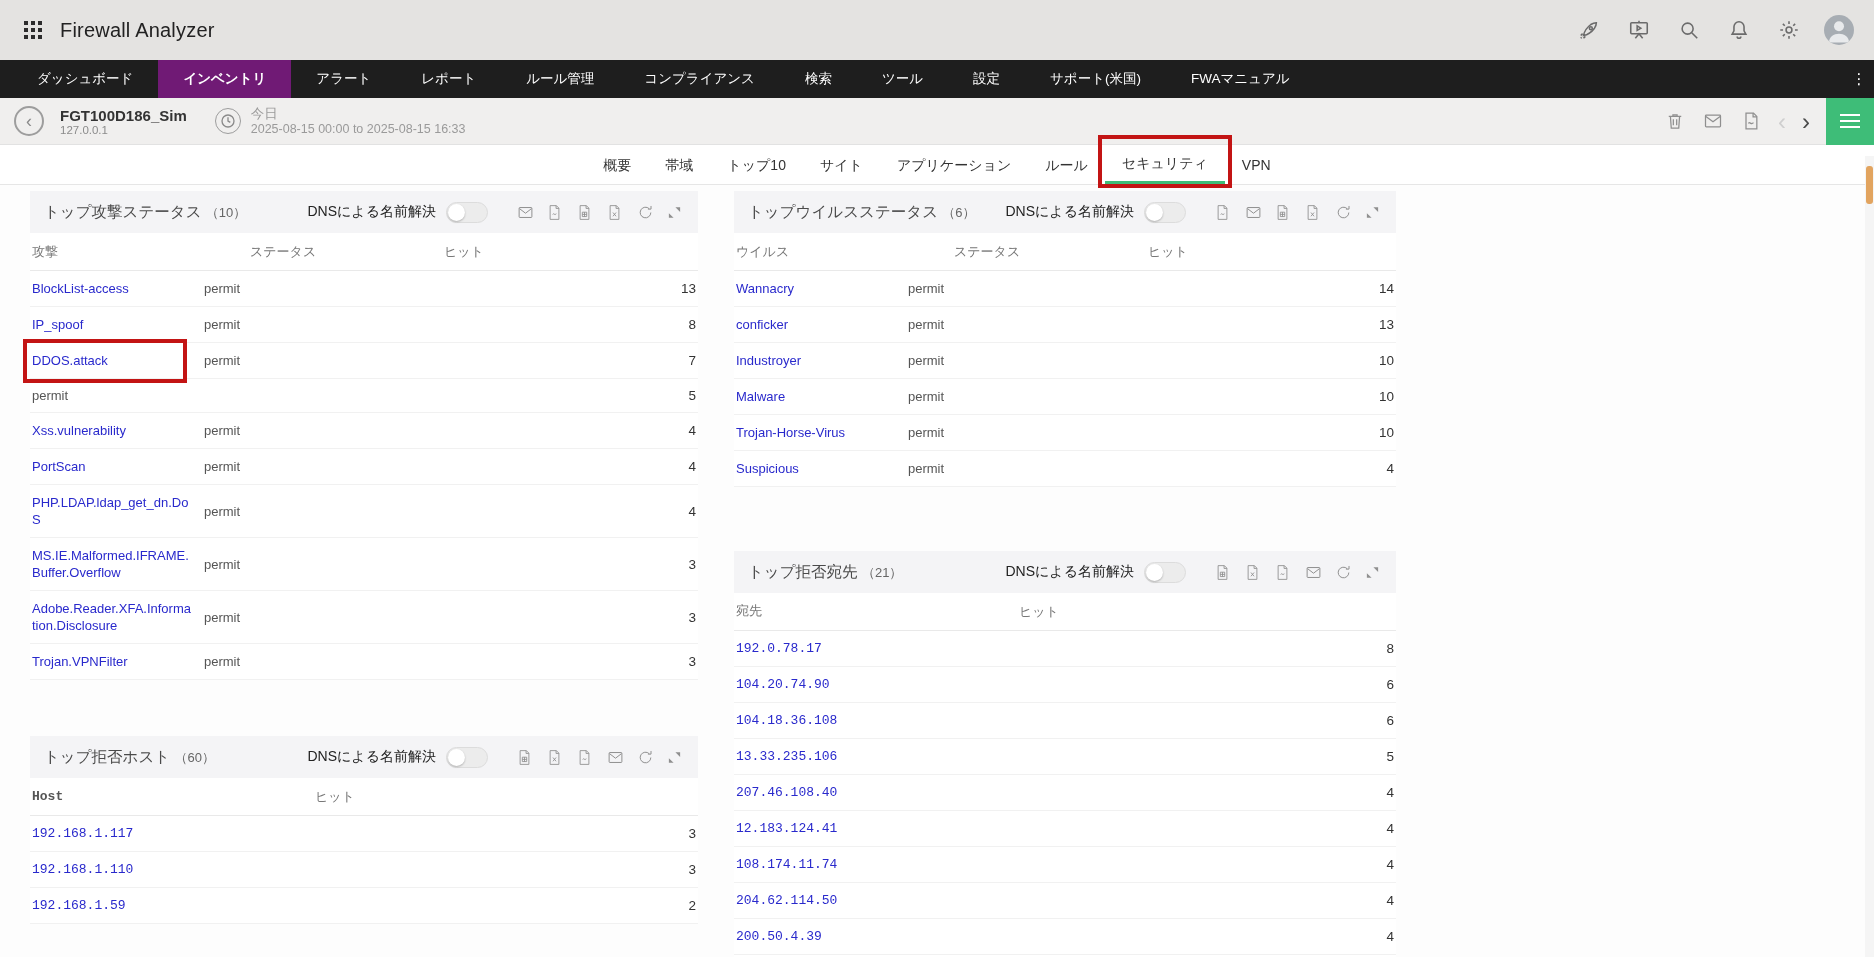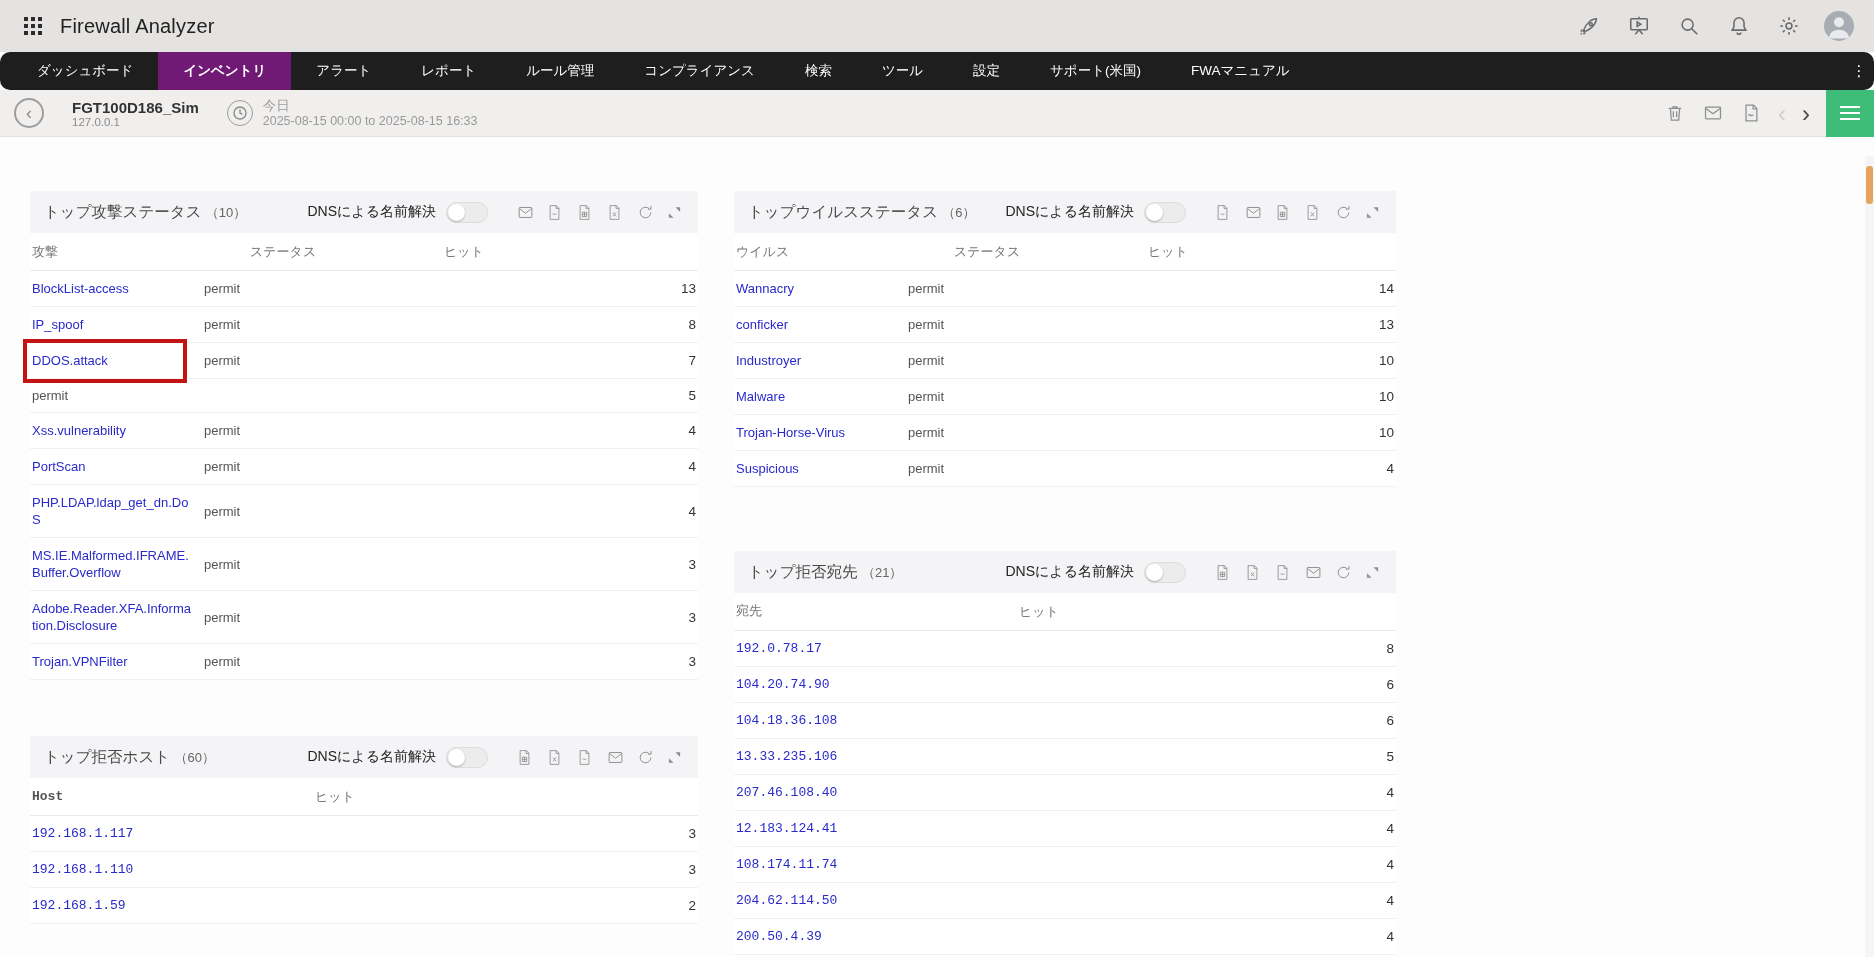--- a/index.html
+++ b/index.html
@@ -1,37 +1,37 @@
 <!DOCTYPE html>
 <html><head>
 <meta charset="utf-8">
 <style>
   * { box-sizing: border-box; margin: 0; padding: 0; }
   html,body { width:1874px; height:957px; overflow:hidden; background:#fff;
     font-family:"Liberation Sans","DejaVu Sans",sans-serif; }
   .stage { position:relative; width:1874px; height:957px; overflow:hidden; background:#fdfdfd; }
 
   
-  .topbar { height:52px; background:#e4e3e1; display:flex; align-items:center; padding:0 20px; }
+  .topbar { height:60px; background:#e4e3e1; display:flex; align-items:center; padding:0 20px; }
   .topbar .apptitle { font-size:20px; color:#222; margin-left:14px; letter-spacing:.2px; }
   .topbar .spacer { flex:1; }
   .tb-ic { display:inline-flex; align-items:center; justify-content:center; width:26px; height:26px; margin-left:24px; cursor:pointer; }
   .tb-ic svg { stroke:#6b6b6b; fill:none; stroke-width:1.7; }
   .avatar { width:30px; height:30px; border-radius:50%; background:#a7adb3; display:inline-flex; align-items:center; justify-content:center; margin-left:22px; overflow:hidden; }
 
   
-  .navbar { height:38px; background:#1e1e1e; display:flex; align-items:stretch; padding-left:12px; position:relative;border-radius:10px; }
+  .navbar { height:38px; background:#1e1e1e; display:flex; align-items:stretch; padding-left:12px; position:relative; }
   .nav-item { color:#fff; font-size:13.5px; line-height:38px; padding:0 25px; cursor:pointer; white-space:nowrap; }
   .nav-item.active { background:#701a75;font-weight:bold; }
   .nav-overflow { position:absolute; right:6px; top:0; color:#fff; line-height:38px; font-size:15px; letter-spacing:0; width:18px; text-align:center; cursor:pointer; }
 
   
   .devbar { height:47px; background:#f0efee; border-bottom:1px solid #e2e2e2; display:flex; align-items:center; padding-left:14px; position:relative; }
   .circ { width:30px; height:30px; border-radius:50%; border:2px solid #9d9d9d; color:#8a8a8a; display:inline-flex; align-items:center; justify-content:center; flex:none; cursor:pointer; }
-  .dev-meta { margin-left:28px; margin-right:28px; }
+  .dev-meta { margin-left:16px; margin-right:28px; }
   .dev-name { font-size:15px; font-weight:bold; color:#333; line-height:17px; }
   .dev-ip { font-size:11.5px; color:#8b8b8b; }
   .per-meta { margin-left:10px; }
   .per-label { font-size:13.5px; color:#9a9a9a; line-height:16px; }
   .per-range { font-size:12.5px; color:#9a9a9a; }
   .devbar .spacer { flex:1; }
   .gbtn { height:34px; border:none; border-radius:17px; background:#3ebd78; color:#fff; font-size:13.5px; padding:0 24px; margin-right:16px; cursor:pointer; font-family:inherit; }
   .hd-ic { display:inline-flex; width:20px; height:20px; margin:0 9px; cursor:pointer; }
   .hd-ic svg { stroke:#8f8f8f; fill:none; stroke-width:1.5; }
   .chev { font-size:24px; padding:0 8px; cursor:pointer; line-height:45px; }
@@ -195,20 +195,30 @@
     </span>
     <span class="chev dis">‹</span>
     <span class="chev en">›</span>
     <span class="burger">
         <i></i>
         <i></i>
         <i></i>
       </span>
   </div>
 
+  <div class="tabbar" id="tabbar">
+      <span class="tab">概要</span>
+      <span class="tab">帯域</span>
+      <span class="tab">トップ10</span>
+      <span class="tab">サイト</span>
+      <span class="tab">アプリケーション</span>
+      <span class="tab">ルール</span>
+      <span class="tab active">セキュリティ<span class="annbox" style="inset: -10px -7px -7px;"></span></span>
+      <span class="tab">VPN</span>
+    </div>
 
   <div class="col left" id="col-left">
       <section class="panel" style="margin-top: 0px;">
         <div class="panel-head">
           <span class="p-title">トップ攻撃ステータス <span class="p-count">（10）</span></span>
           <span class="spacer"></span>
           <span class="dns-label">DNSによる名前解決</span>
           <span class="toggle">
             <span class="knob"></span>
           </span>

